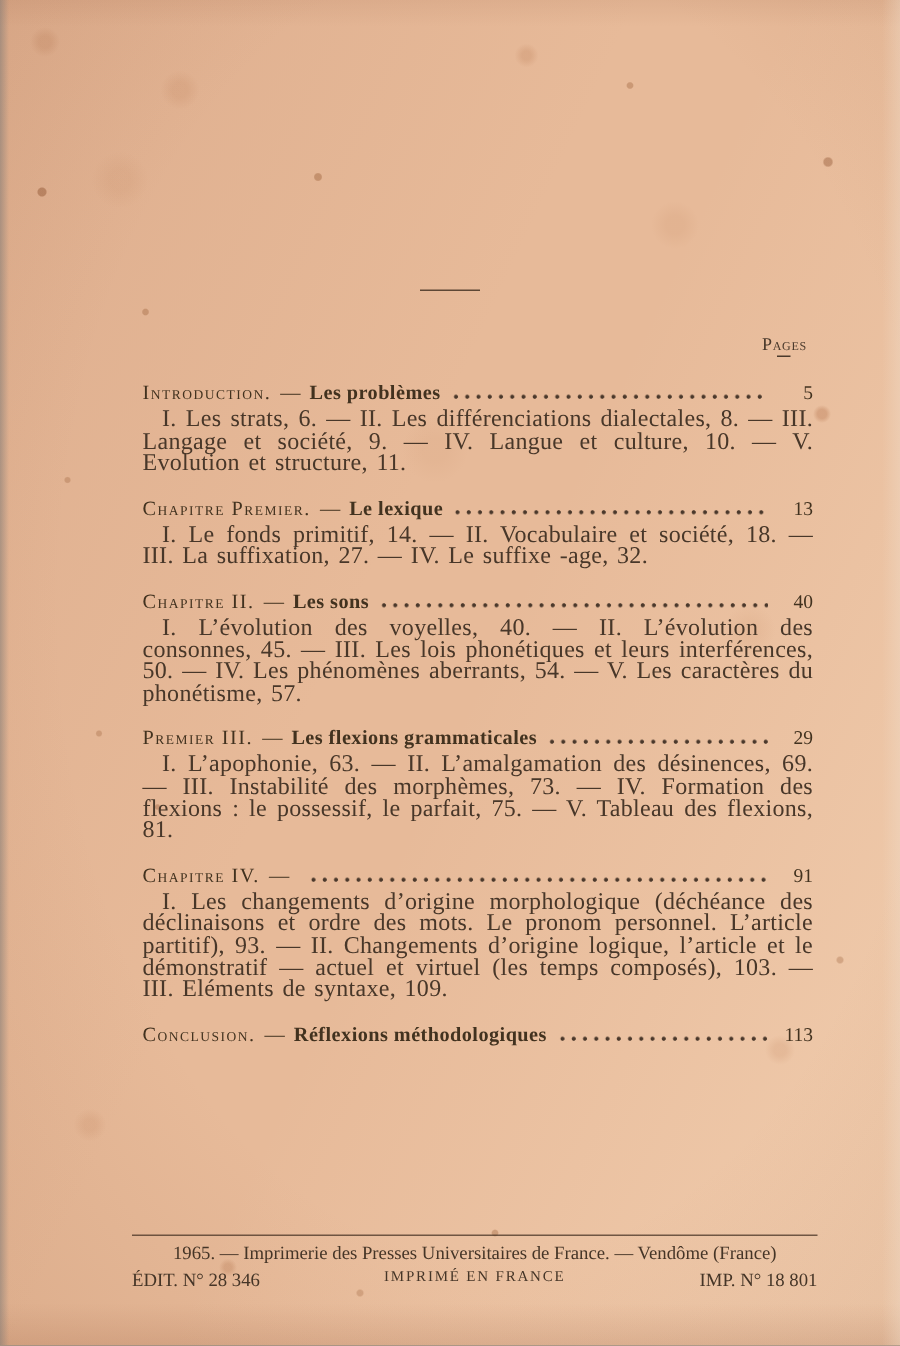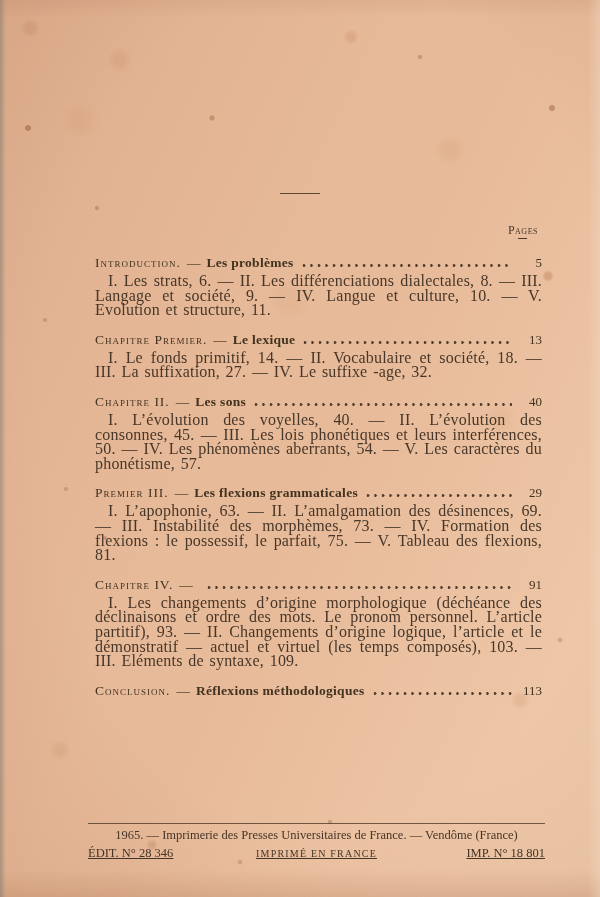--- a/index.html
+++ b/index.html
@@ -96,21 +96,21 @@
     margin:3px 0 0 0; text-align:justify; text-indent:13px;
     font-size:16px; line-height:14.6px;
     letter-spacing:0.2px; word-spacing:1.5px; color:#483729;
   }
   .detail i { letter-spacing:0.4px; }
 
   footer.colophon { position:absolute; left:88px; right:55px; top:779px; z-index:2;margin-top:44px; }
   .footer-rule { border-top:1px solid rgba(70,50,35,.75); }
   .colophon-line1 { margin-top:4px; text-align:center; font-size:12.5px; color:#453527; }
   .colophon-line2 {
-    margin-top:3px; display:flex; align-items:center; font-size:12.5px; color:#453527;text-decoration:underline;
+    margin-top:3px; display:flex; align-items:flex-start; font-size:12.5px; color:#453527;
   }
   .colophon-line2 .edit { flex:1; text-align:left; }
   .colophon-line2 .printed { flex:1.2; text-align:center; font-size:10px; letter-spacing:1.2px; }
   .colophon-line2 .imp { flex:1; text-align:right; }
 </style>
 </head>
 <body>
 
 <div class="page">
 

